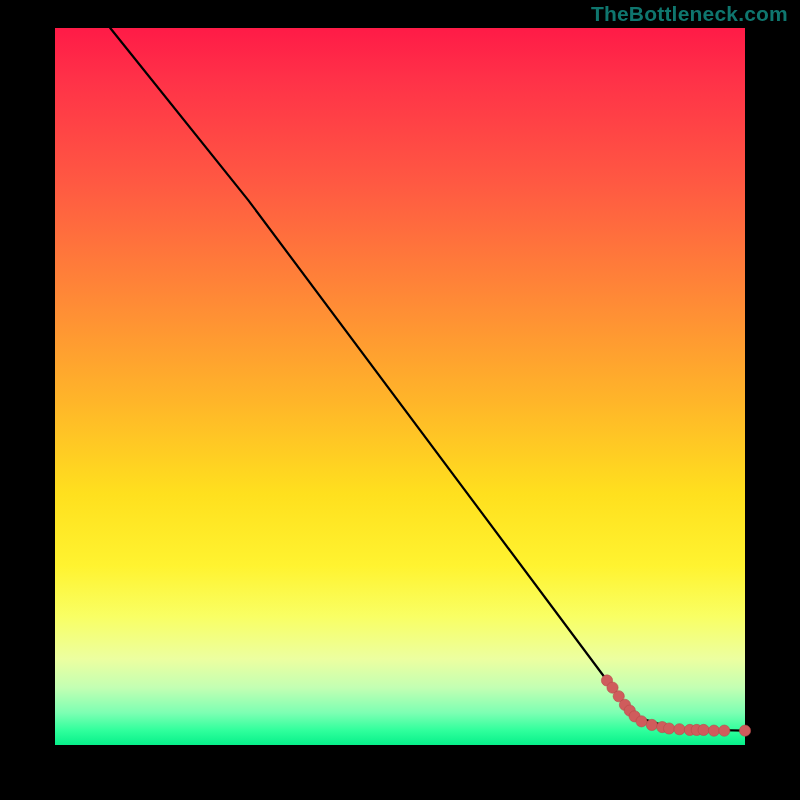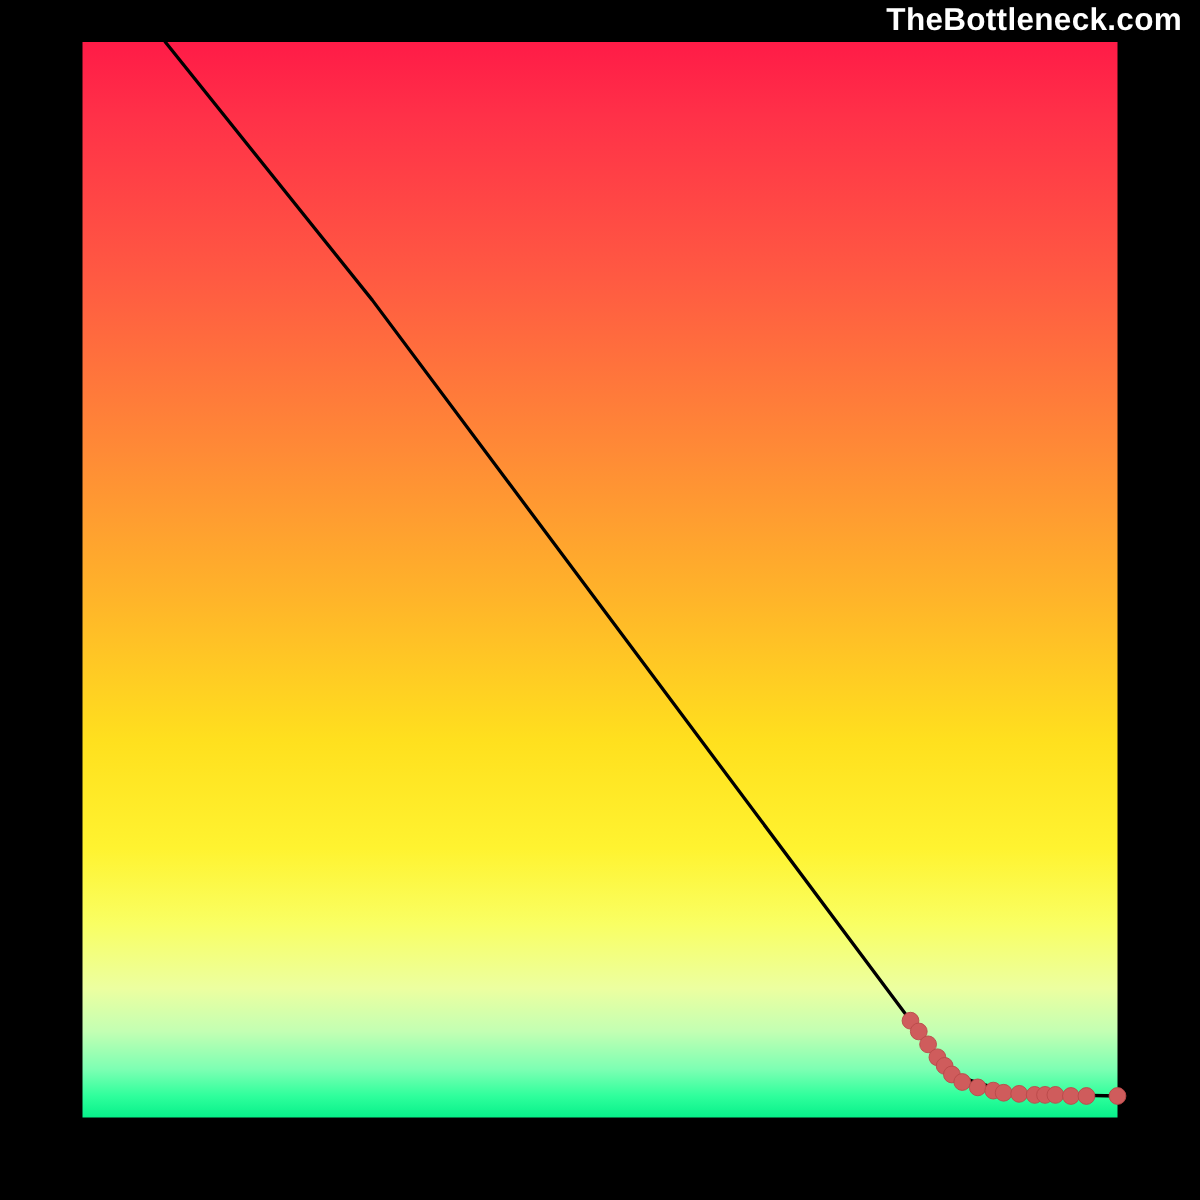--- a/index.html
+++ b/index.html
@@ -18,21 +18,21 @@
     background: #000;
   }
   .title-top {
     position: absolute;
     top: 0;
     right: 12px;
     height: 28px;
     line-height: 28px;
     font-size: 21px;
     font-weight: 700;
-    color: #ffffff;
+    color: #0f766e;
     letter-spacing: 0.2px;
   }
   .plot {
     position: absolute;
     left: 55px;
     top: 28px;
     width: 690px;
     height: 717px;
     
     background: linear-gradient(

